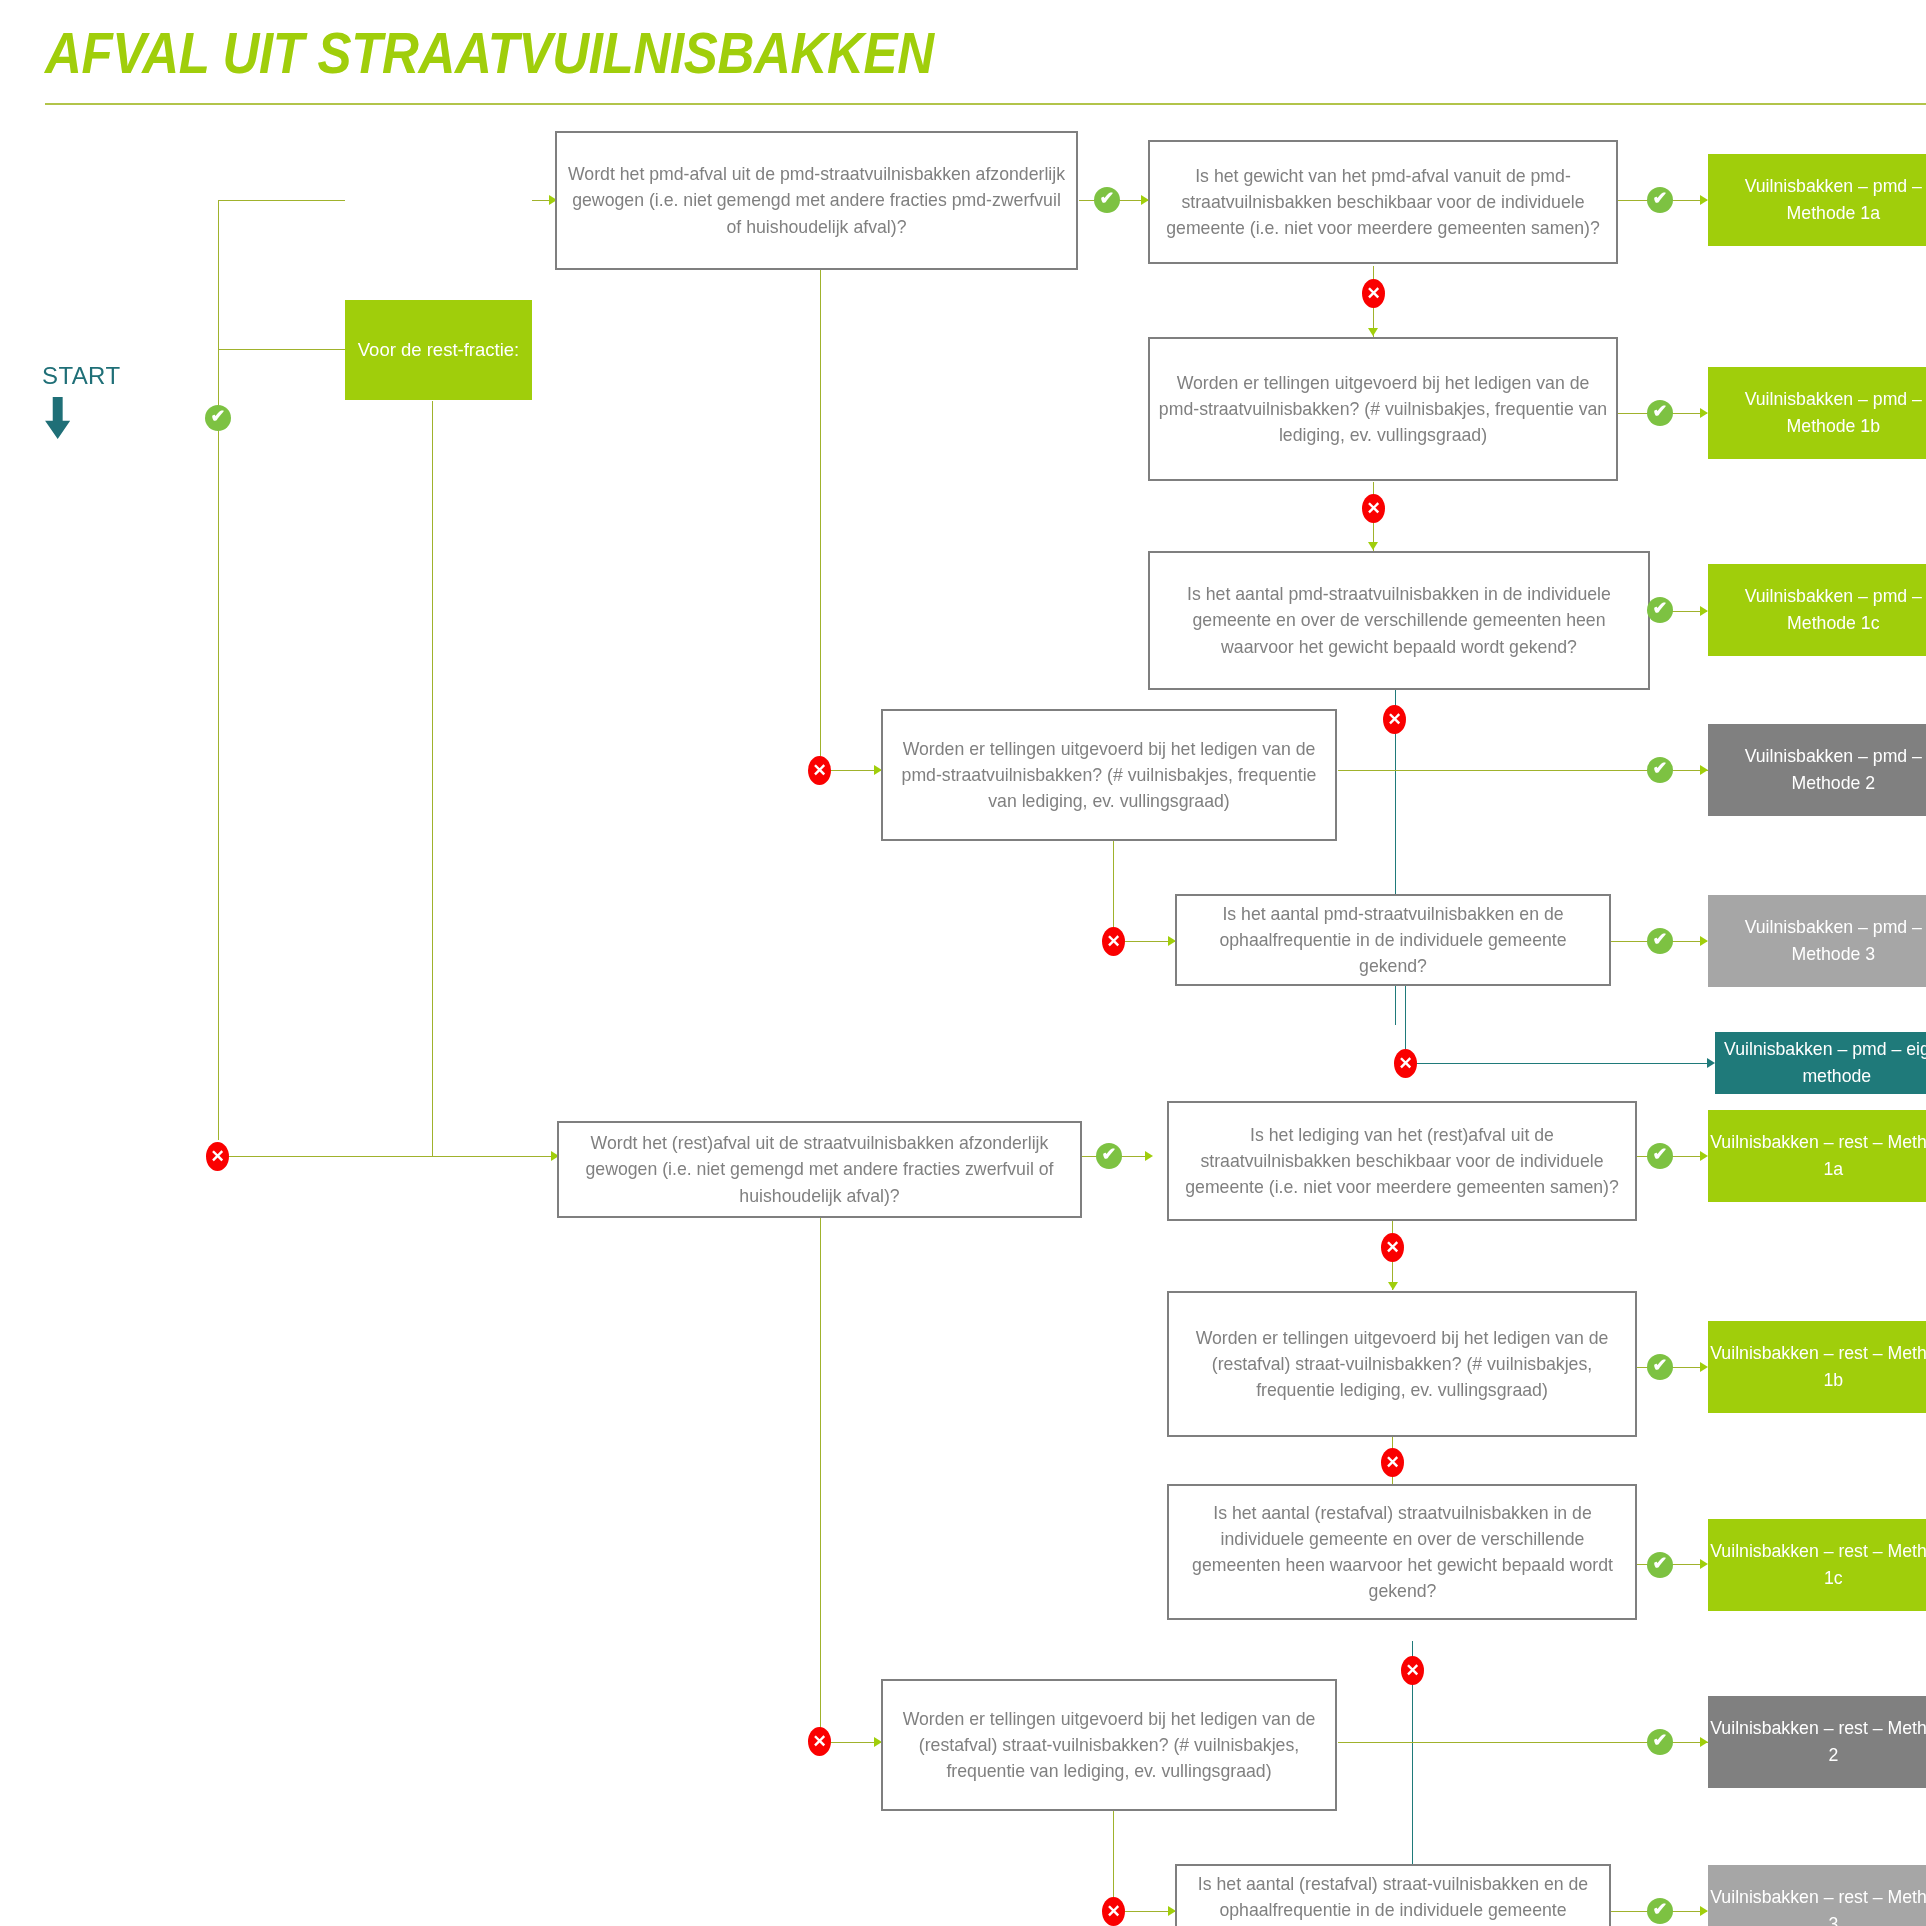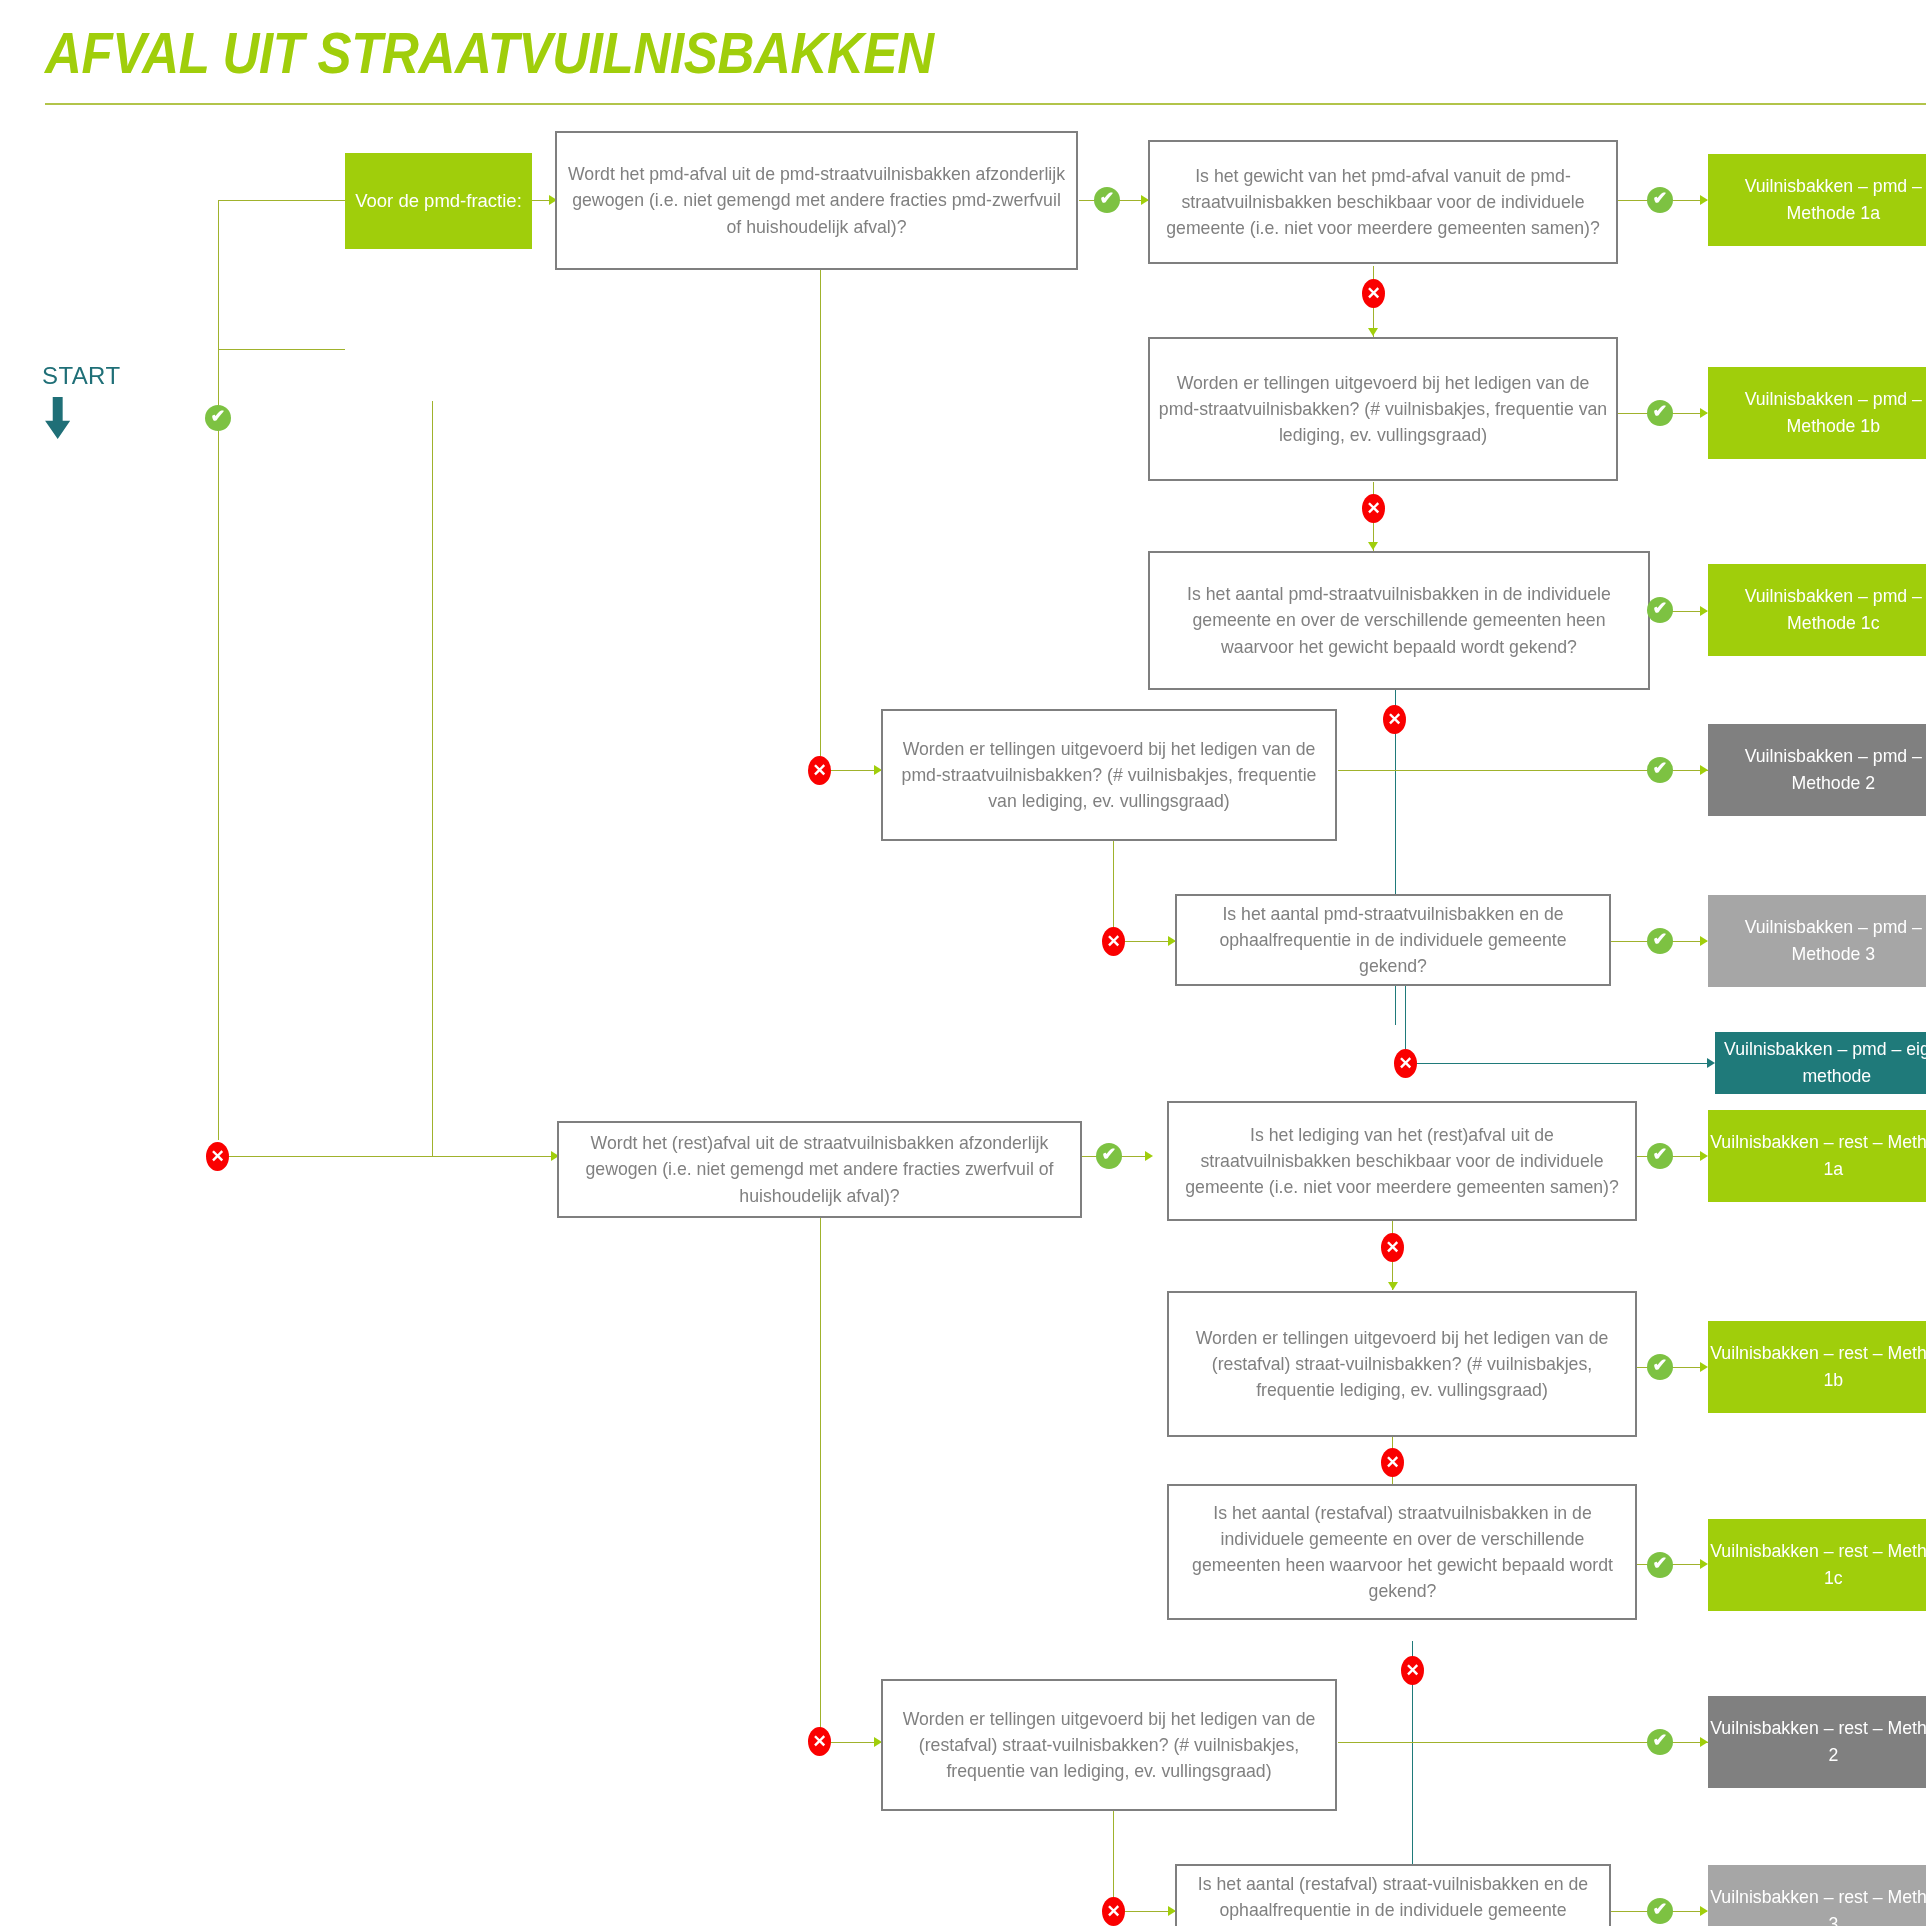--- a/index.html
+++ b/index.html
@@ -223,24 +223,24 @@
   <div class="hline" style="left:1338px; top:1742px; width:370px;"></div>
   <div class="arrowhead" style="left:1700px; top:1737px;"></div>
 
   <div class="vline" style="left:1113px; top:1811px; height:101px;"></div>
   <div class="hline" style="left:1113px; top:1911px; width:62px;"></div>
   <div class="arrowhead" style="left:1168px; top:1906px;"></div>
 
   <div class="hline" style="left:1611px; top:1911px; width:96px;"></div>
   <div class="arrowhead" style="left:1700px; top:1906px;"></div>
 
-  <div class="catbox" style="left:345px; top:153px; width:187px; height:96px;">
-    <span>Voor de pmd-fractie:</span>
-  </div>
-
+
+  <div class="catbox" style="left:345px; top:300px; width:187px; height:100px;">
+    <span>Voor de rest-fractie:</span>
+  </div>
 
   <div class="qbox" style="left:555px; top:131px; width:523px; height:139px;">
     <span>Wordt het pmd-afval uit de pmd-straatvuilnisbakken afzonderlijk gewogen (i.e. niet gemengd met andere fracties pmd-zwerfvuil of huishoudelijk afval)?</span>
   </div>
 
   <div class="qbox" style="left:1148px; top:140px; width:470px; height:124px;">
     <span>Is het gewicht van het pmd-afval vanuit de pmd-straatvuilnisbakken beschikbaar voor de individuele gemeente (i.e. niet voor meerdere gemeenten samen)?</span>
   </div>
 
   <div class="qbox" style="left:1148px; top:337px; width:470px; height:144px;">

